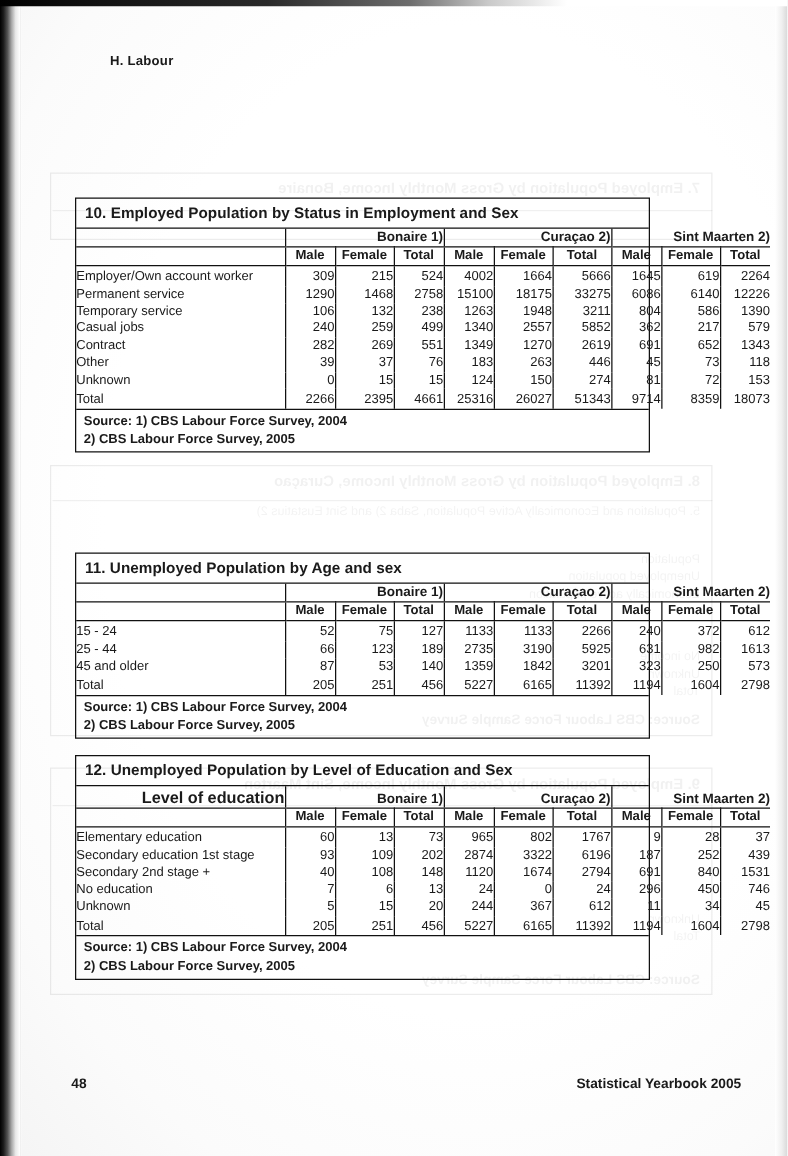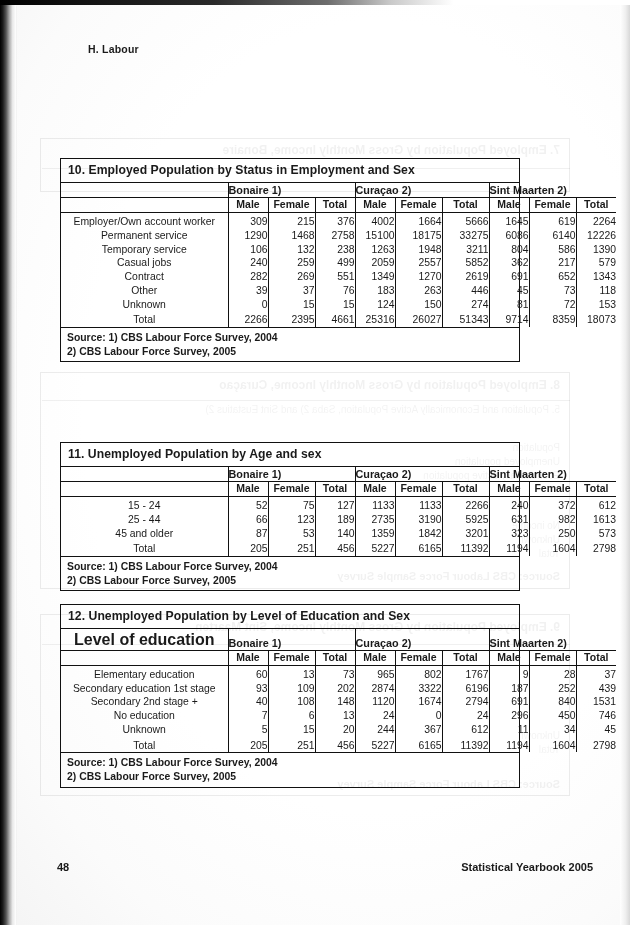--- a/index.html
+++ b/index.html
@@ -131,44 +131,44 @@
   table.stat th, table.stat td {
     padding: 0;
     line-height: 1.32;
     vertical-align: bottom;
   }
   .c-label { width: 167px; }
   .c-num   { width: 40px; }
   .c-numw  { width: 47px; }
 
   th.grp {
-    text-align: left;
+    text-align: right;
     font-weight: bold;
     font-size: 10.8px;
     border-bottom: 1px solid #111;
     padding-bottom: 1px;
   }
   th.sub {
     text-align: center;
     font-weight: bold;
     font-size: 10.5px;
     border-bottom: 1.4px solid #111;
     padding-bottom: 1px;
   }
   th.lbl-head {
-    text-align: center;
-    font-weight: bold;
-    font-size: 16px;
+    text-align: right;
+    font-weight: bold;
+    font-size: 13px;
     padding-left: 5px;
     border-bottom: 1.4px solid #111;
   }
   th.lbl-blank { border-bottom: 1.4px solid #111; }
 
   td.rl {
-    text-align: center;
+    text-align: left;
     padding-left: 5px;
     white-space: nowrap;
   }
   td.rn {
     text-align: right;
     padding-right: 4px;
     white-space: nowrap;
   }
 
   
@@ -251,21 +251,21 @@
         <th class="sub sep-l">Male</th>
         <th class="sub sep-l">Female</th>
         <th class="sub sep-l">Total</th>
       </tr>
     </thead>
     <tbody>
         <tr class="first-body">
           <td class="rl">Employer/Own account worker</td>
           <td class="rn sep-l">309</td>
           <td class="rn sep-l">215</td>
-          <td class="rn sep-l">376</td>
+          <td class="rn sep-l">524</td>
           <td class="rn sep-l">4002</td>
           <td class="rn sep-l">1664</td>
           <td class="rn sep-l">5666</td>
           <td class="rn sep-l">1645</td>
           <td class="rn sep-l">619</td>
           <td class="rn sep-l">2264</td>
         </tr>
         <tr>
           <td class="rl">Permanent service</td>
           <td class="rn sep-l">1290</td>
@@ -288,21 +288,21 @@
           <td class="rn sep-l">3211</td>
           <td class="rn sep-l">804</td>
           <td class="rn sep-l">586</td>
           <td class="rn sep-l">1390</td>
         </tr>
         <tr>
           <td class="rl">Casual jobs</td>
           <td class="rn sep-l">240</td>
           <td class="rn sep-l">259</td>
           <td class="rn sep-l">499</td>
-          <td class="rn sep-l">2059</td>
+          <td class="rn sep-l">1340</td>
           <td class="rn sep-l">2557</td>
           <td class="rn sep-l">5852</td>
           <td class="rn sep-l">362</td>
           <td class="rn sep-l">217</td>
           <td class="rn sep-l">579</td>
         </tr>
         <tr>
           <td class="rl">Contract</td>
           <td class="rn sep-l">282</td>
           <td class="rn sep-l">269</td>

